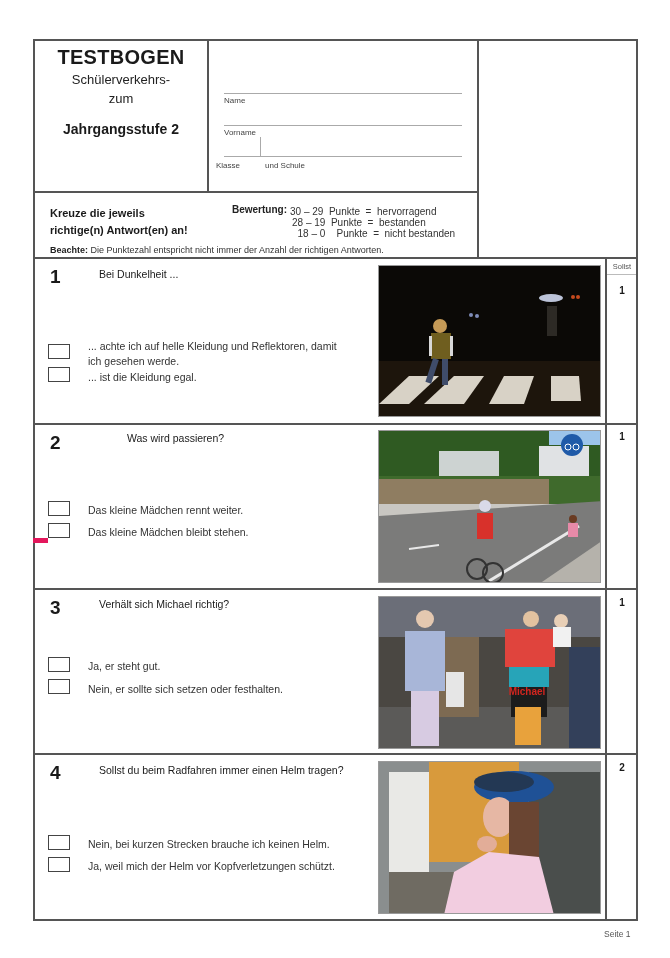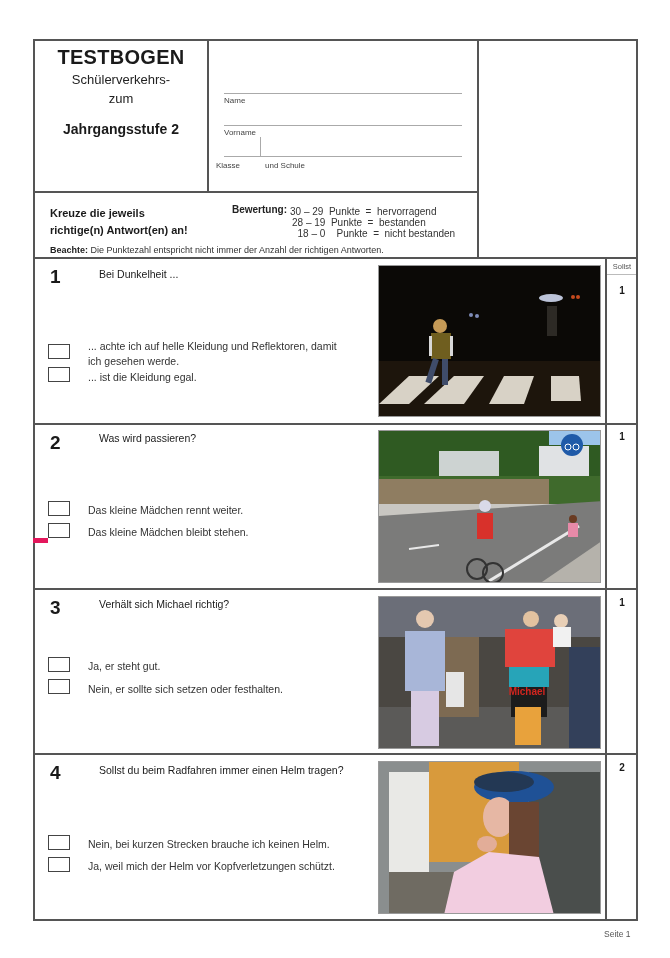--- a/index.html
+++ b/index.html
@@ -105,21 +105,21 @@
     <rect x="52" y="67" width="20" height="26" fill="#6f5e1f"></rect>
     <rect x="50" y="70" width="3" height="20" fill="#d8d8d8"></rect>
       <rect x="71" y="70" width="3" height="20" fill="#d8d8d8"></rect>
     <rect x="54" y="93" width="6" height="25" fill="#3f4c6a" transform="rotate(18 57 93)"></rect>
     <rect x="63" y="93" width="6" height="26" fill="#3f4c6a"></rect>
   </svg>
 </div>
 <div class="points-val" style="top:285px;">1</div>
 
 <div class="q-num" style="top:432px;">2</div>
-<div class="q-text" style="top:432px;">Was wird passieren?</div>
+<div class="q-text" style="top:432px;margin-left:28px;">Was wird passieren?</div>
 <div class="cb" style="top:501px;"></div>
 <div class="ans" style="top:503px;">Das kleine Mädchen rennt weiter.</div>
 <div class="cb" style="top:523px;"></div>
 <div class="ans" style="top:525px;">Das kleine Mädchen bleibt stehen.</div>
 <div class="pink-mark"></div>
 <div class="photo" style="top:430px;height:153px;">
   <svg width="223" height="153" viewBox="0 0 223 153" preserveAspectRatio="none">
     <rect width="223" height="153" fill="#3f6a2c"></rect>
     <rect x="0" y="0" width="223" height="45" fill="#2f5a22"></rect>
     <rect x="60" y="20" width="60" height="25" fill="#cdd3d2"></rect>

